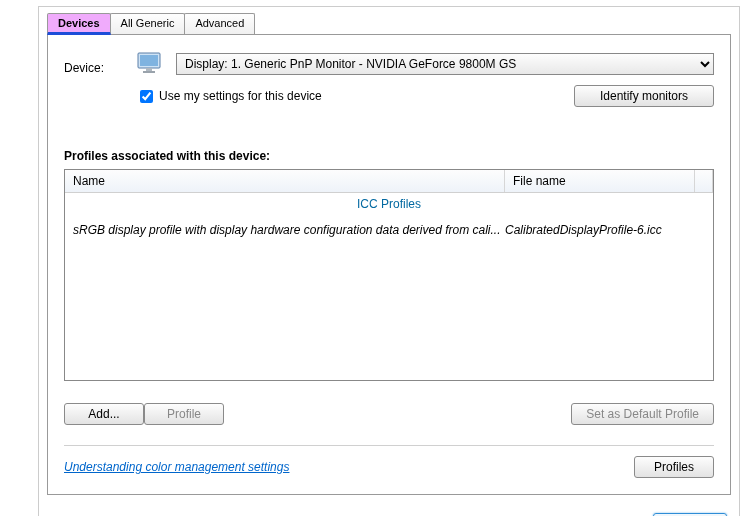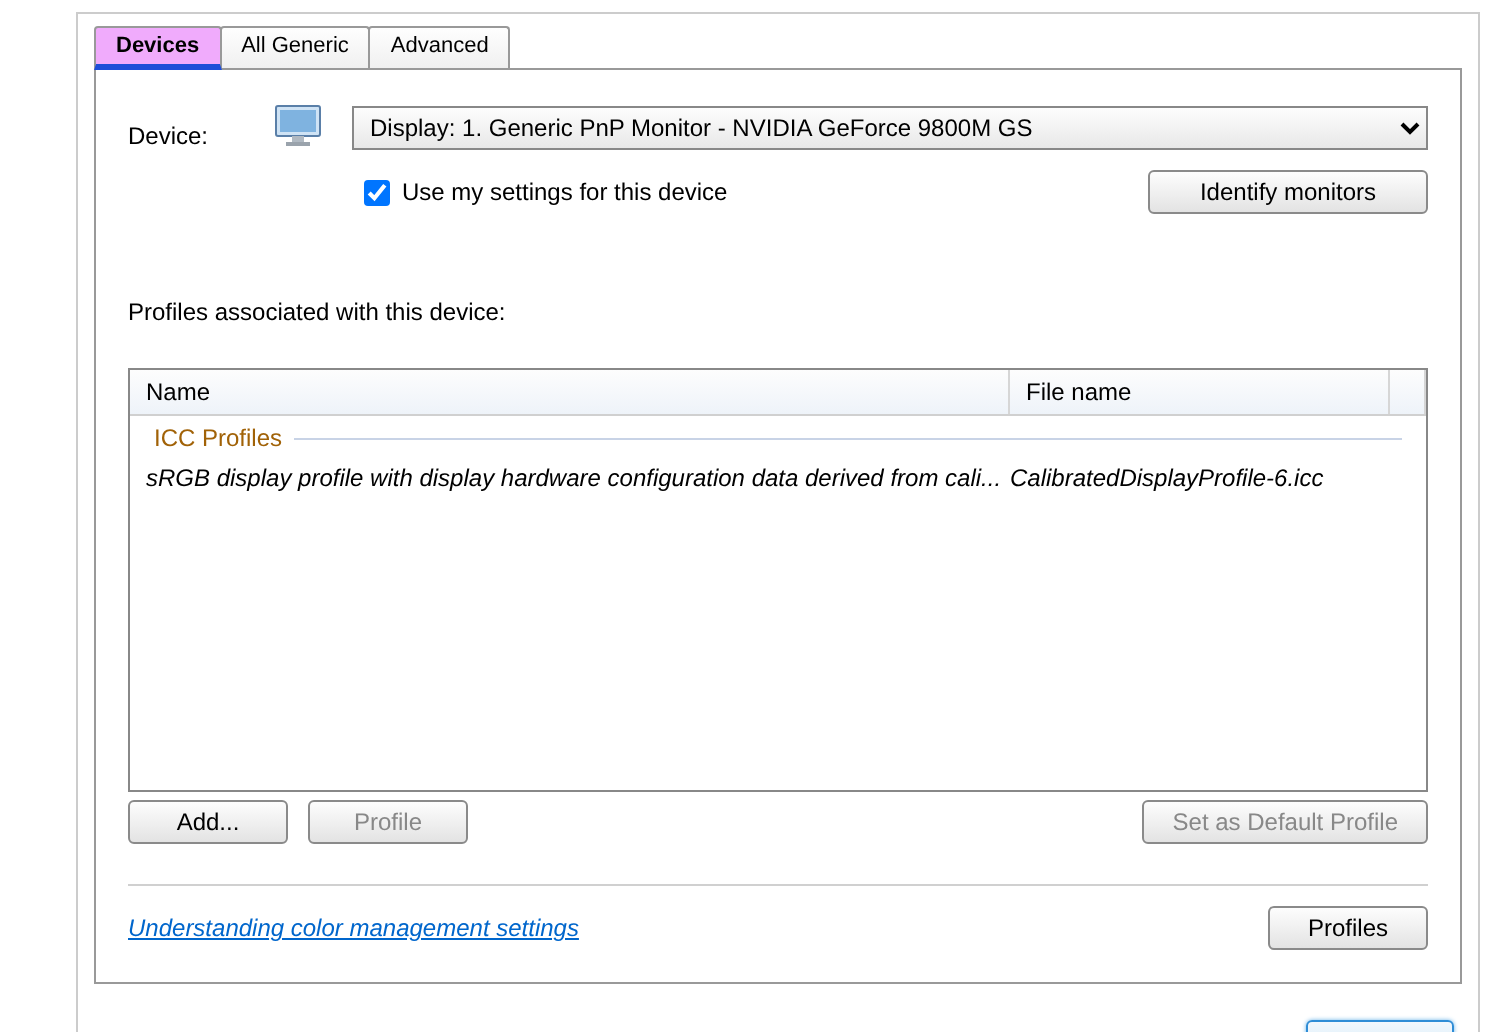--- a/index.html
+++ b/index.html
@@ -6,38 +6,38 @@
     body { font-family: "Segoe UI", Tahoma, sans-serif; font-size: 12px; background: #fff; width: 750px; height: 516px; overflow: hidden; }
     .dialog { width: 702px; margin: 6px 0 0 38px; border: 1px solid #ccc; background: #fff; }
     .tabs { display: flex; padding: 2px 8px 0 8px; margin-top: 4px; }
     .tab { padding: 3px 10px; border: 1px solid #999; border-bottom: none; background: linear-gradient(#fefefe, #f0f0f0); cursor: pointer; font-size: 11px; border-radius: 2px 2px 0 0; margin-right: -1px; position: relative; }
     .tab.active { background: #f0abfc; z-index: 2; border-bottom: 3px solid #1d4ed8; margin-bottom: -1px; font-weight: bold; }
     .panel { border: 1px solid #999; margin: 0 8px 8px 8px; padding: 16px; position: relative; }
     .device-row { display: flex; align-items: flex-end; gap: 12px; }
     .device-label { width: 60px; }
     .monitor-icon { width: 28px; height: 24px; }
     .device-select { flex: 1; font-size: 12px; height: 22px; border: 1px solid #888; background: linear-gradient(#fdfdfd, #e8e8e8); padding: 0 4px; }
-    .settings-row { display: flex; align-items: center; margin-top: 10px; margin-left: 118px; gap: 6px; }
+    .settings-row { display: flex; align-items: center; margin-top: 10px; margin-left: 76px; gap: 6px; }
     .identify-btn { margin-left: auto; }
     .btn { min-width: 80px; padding: 3px 14px; font-size: 12px; border: 1px solid #8a8a8a; border-radius: 3px; background: linear-gradient(#fdfdfd, #e3e3e3); cursor: pointer; }
     .btn:disabled { color: #888; cursor: default; }
     .btn-wide { min-width: 140px; }
-    .section-label { margin-top: 42px; margin-bottom: 21px; }
+    .section-label { margin-top: 42px; margin-bottom: 6px; font-weight: bold; }
     .profile-list { border: 1px solid #888; height: 212px; overflow: auto; background: #fff; }
     .list-header { display: flex; background: linear-gradient(#fdfdfd, #eef3f9); border-bottom: 1px solid #d0d0d0; }
     .list-header .col { padding: 4px 8px; border-right: 1px solid #d6d6d6; font-size: 12px; }
     .col-name { flex: 1; }
     .col-file { width: 190px; }
     .col-end { width: 18px; }
-    .group-header { color: #a16207; padding: 4px 12px; display: flex; align-items: center; gap: 6px; }
+    .group-header { color: #0369a1; padding: 4px 12px; display: flex; align-items: center; gap: 6px; flex-direction: column; }
     .group-header .line { flex: 1; height: 1px; background: #c8d3e6; }
     .list-row { display: flex; padding: 2px 8px; font-style: italic; }
     .list-row .col-name { flex: 1; white-space: nowrap; overflow: hidden; text-overflow: ellipsis; }
     .list-row .col-file { width: 200px; white-space: nowrap; overflow: hidden; text-overflow: ellipsis; }
-    .button-row { display: flex; gap: 10px; margin-top: 4px; }
+    .button-row { display: flex; margin-top: 22px; }
     .spacer { flex: 1; }
     .divider { height: 1px; background: #d0d0d0; margin: 20px 0 10px 0; }
     .footer-row { display: flex; align-items: center; }
     .link { color: #0066cc; text-decoration: underline; cursor: pointer; font-style: italic; }
     .dialog-footer { padding: 10px 12px; display: flex; justify-content: flex-end; background: #fff; }
     .close-btn { min-width: 74px; padding: 3px 14px; border: 1px solid #2f8dd6; border-radius: 3px; background: linear-gradient(#f2f8fd, #cde6f7); cursor: pointer; font-size: 12px; box-shadow: 0 0 2px #6ab3e8; }
     input[type=checkbox] { width: 13px; height: 13px; }
   </style>
 </head>
 <body>

